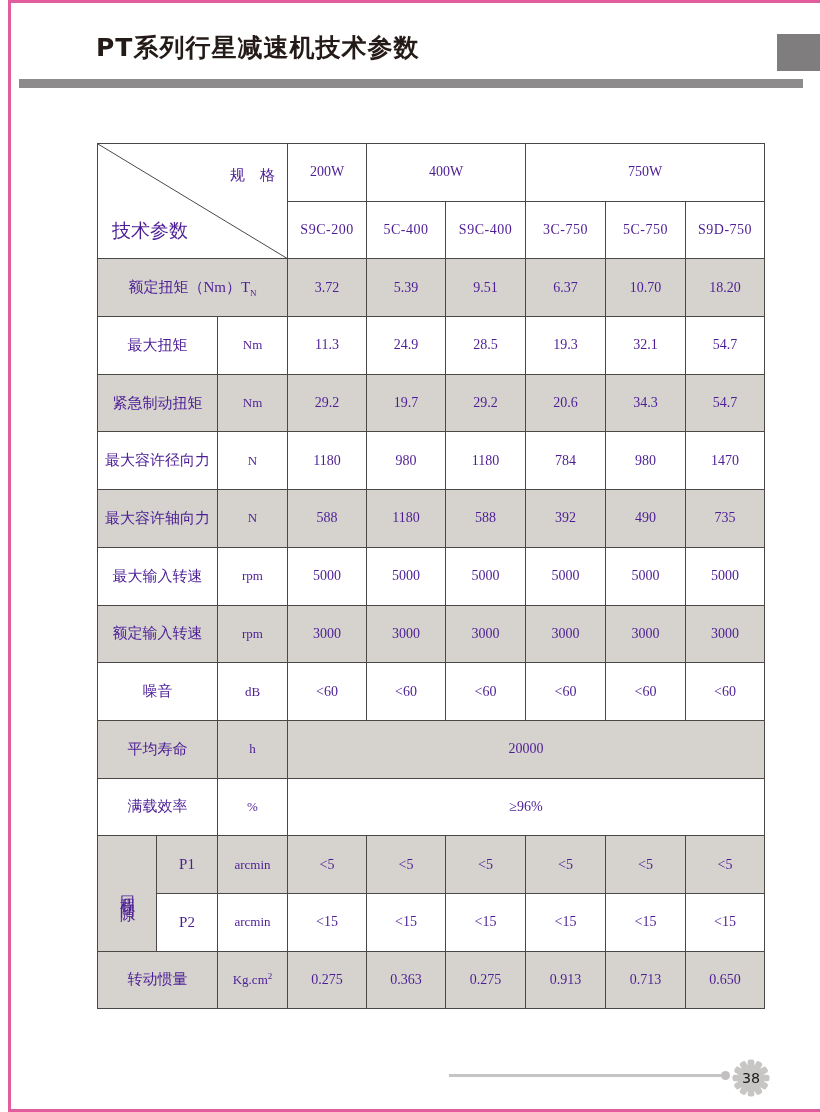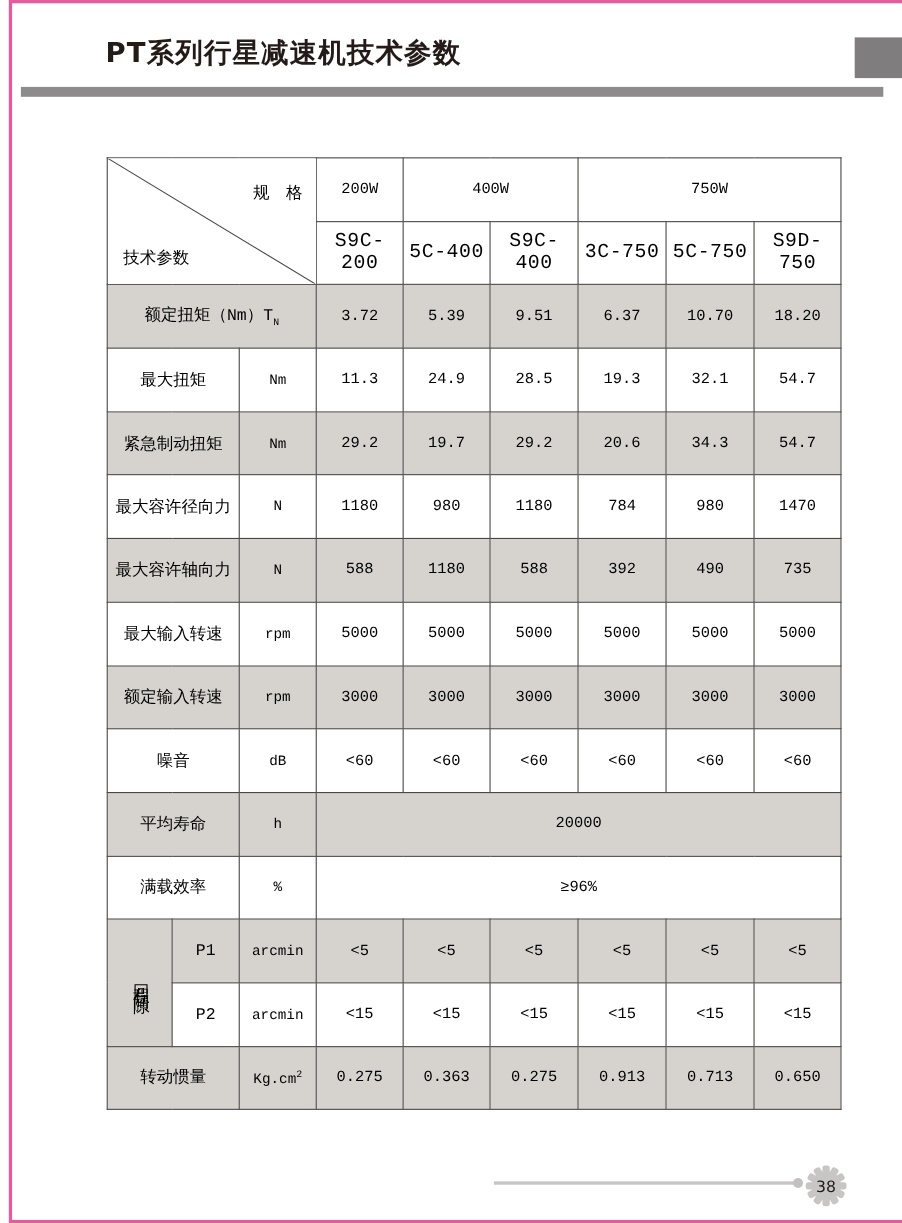--- a/index.html
+++ b/index.html
@@ -20,40 +20,40 @@
   .corner-block {
     position:absolute; left:766px; top:31px; width:45px; height:37px; background:#7f7d7e;
   }
   .header-rule {
     position:absolute; left:8px; top:76px; width:784px; height:9px; background:#8e8b8c;
   }
   
   table.spec {
     position:absolute; left:86px; top:140px; width:667px;
     border-collapse:collapse; table-layout:fixed;
-    font-family:Liberation Mono, monospace; color:#000000;
+    font-family:Liberation Serif, serif; color:#4c1d95;
   }
   .spec tr { height:57.7px; }
   .spec td {
     border:1px solid #4a4847; text-align:center; vertical-align:middle;
     padding:0; font-size:14px; background:#ffffff; overflow:hidden;
   }
   .spec tr.g > td { background:#d6d3ce; }
   .spec td.wcell { background:#ffffff; }
   .spec td.plabel { font-size:15px; }
   .spec td.unit { font-size:13px;margin-top:40px; }
-  .spec td.model { font-size:18px; letter-spacing:0.5px; }
+  .spec td.model { font-size:14px; letter-spacing:0.5px; }
   .spec td.power { font-size:14px; }
   sub { font-size:9px; }
   sup { font-size:9px; }
   
   td.corner { position:relative; }
   .diag { position:absolute; left:0; top:0; width:100%; height:100%; display:block; }
   .corner-top  { position:absolute; top:22px; right:12px; font-size:15px; white-space:pre; }
-  .corner-bot  { position:absolute; bottom:14px; left:14px; font-size:15px;margin-top:37px; }
+  .corner-bot  { position:absolute; bottom:14px; left:14px; font-size:19px;margin-top:37px; }
   
   .vert {
     writing-mode:vertical-rl; text-orientation:upright;
     letter-spacing:4px; font-size:15px; display:inline-block; line-height:1;
   }
   
   .footer-line { position:absolute; left:438px; top:1071px; width:276px; height:3px; background:#c6c4c4; }
   .footer-dot  { position:absolute; left:710px; top:1068px; width:9px; height:9px; border-radius:50%; background:#c2c0c0; }
   .gear-badge  { position:absolute; left:721px; top:1056px; width:38px; height:38px; }
 </style>

